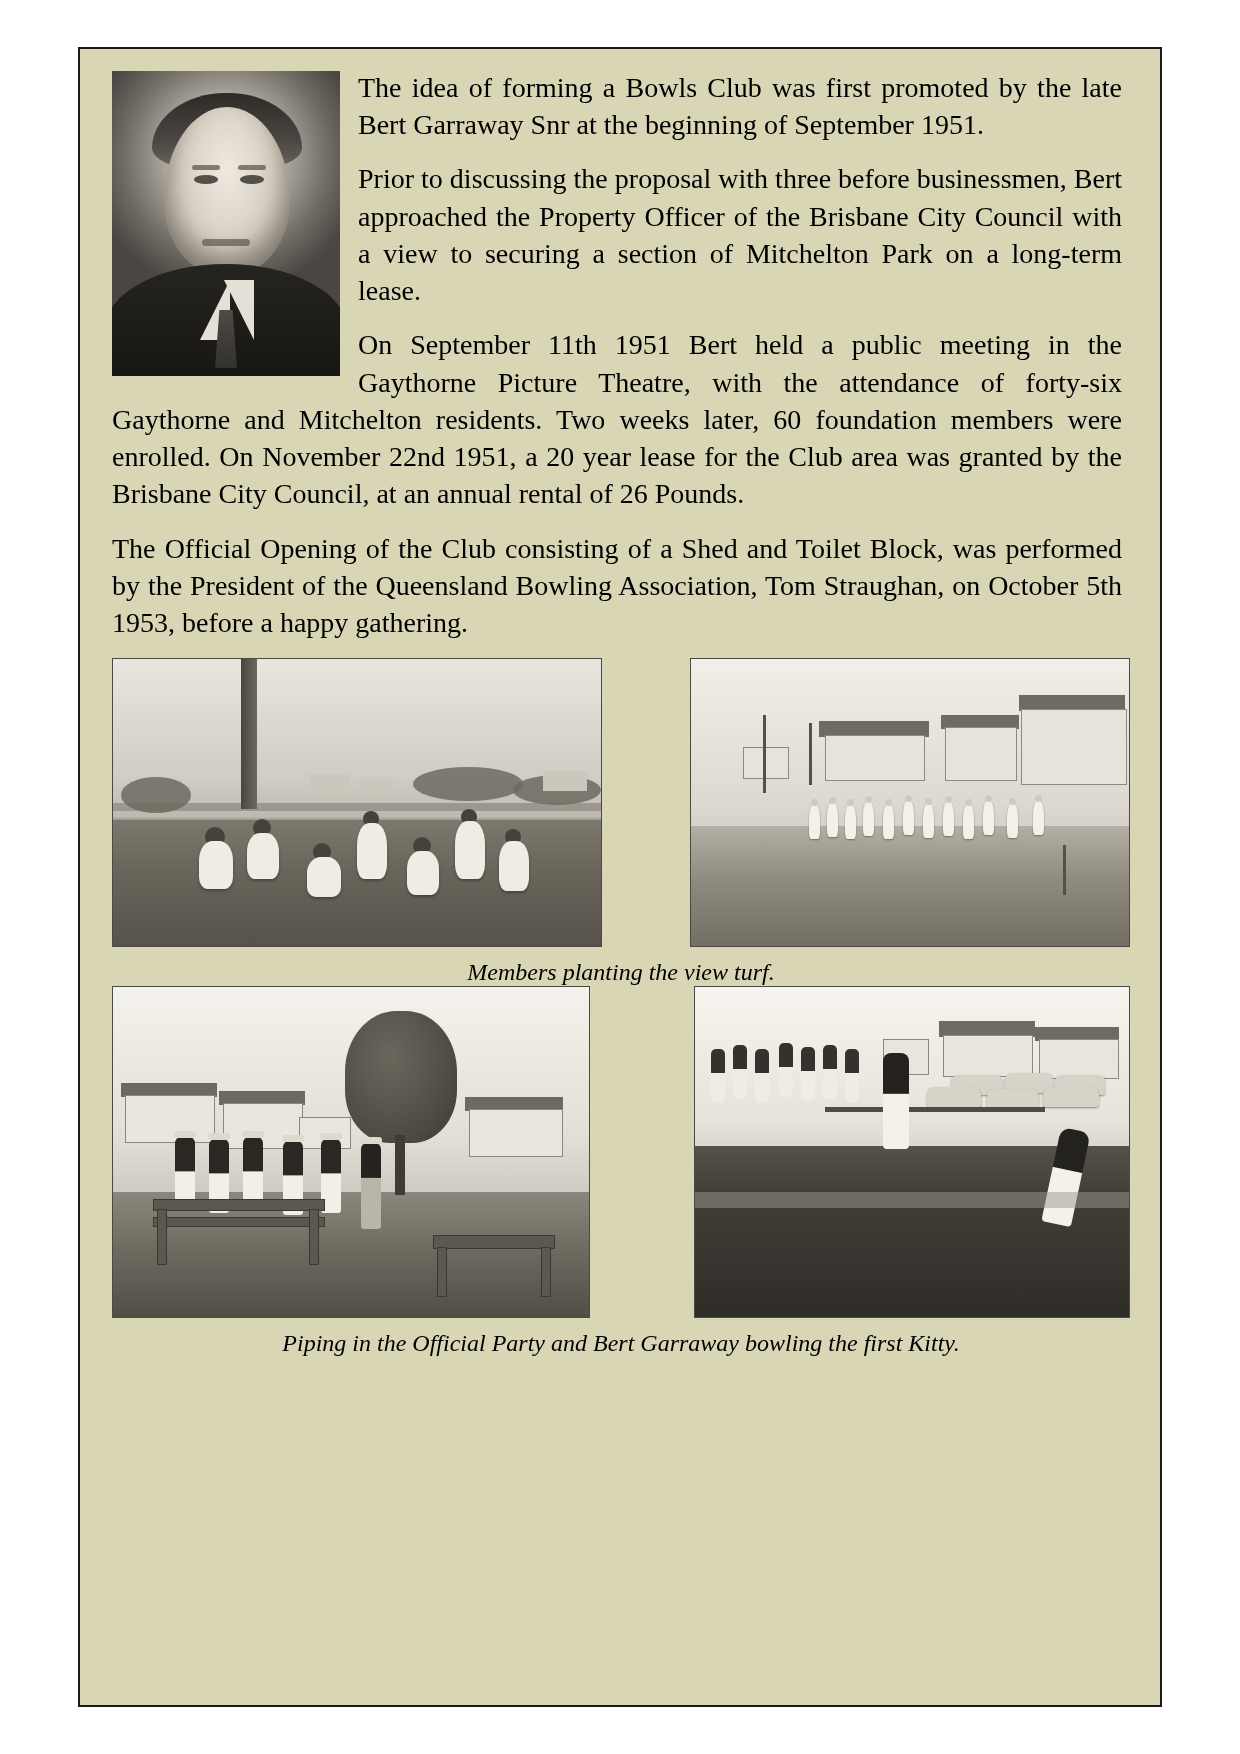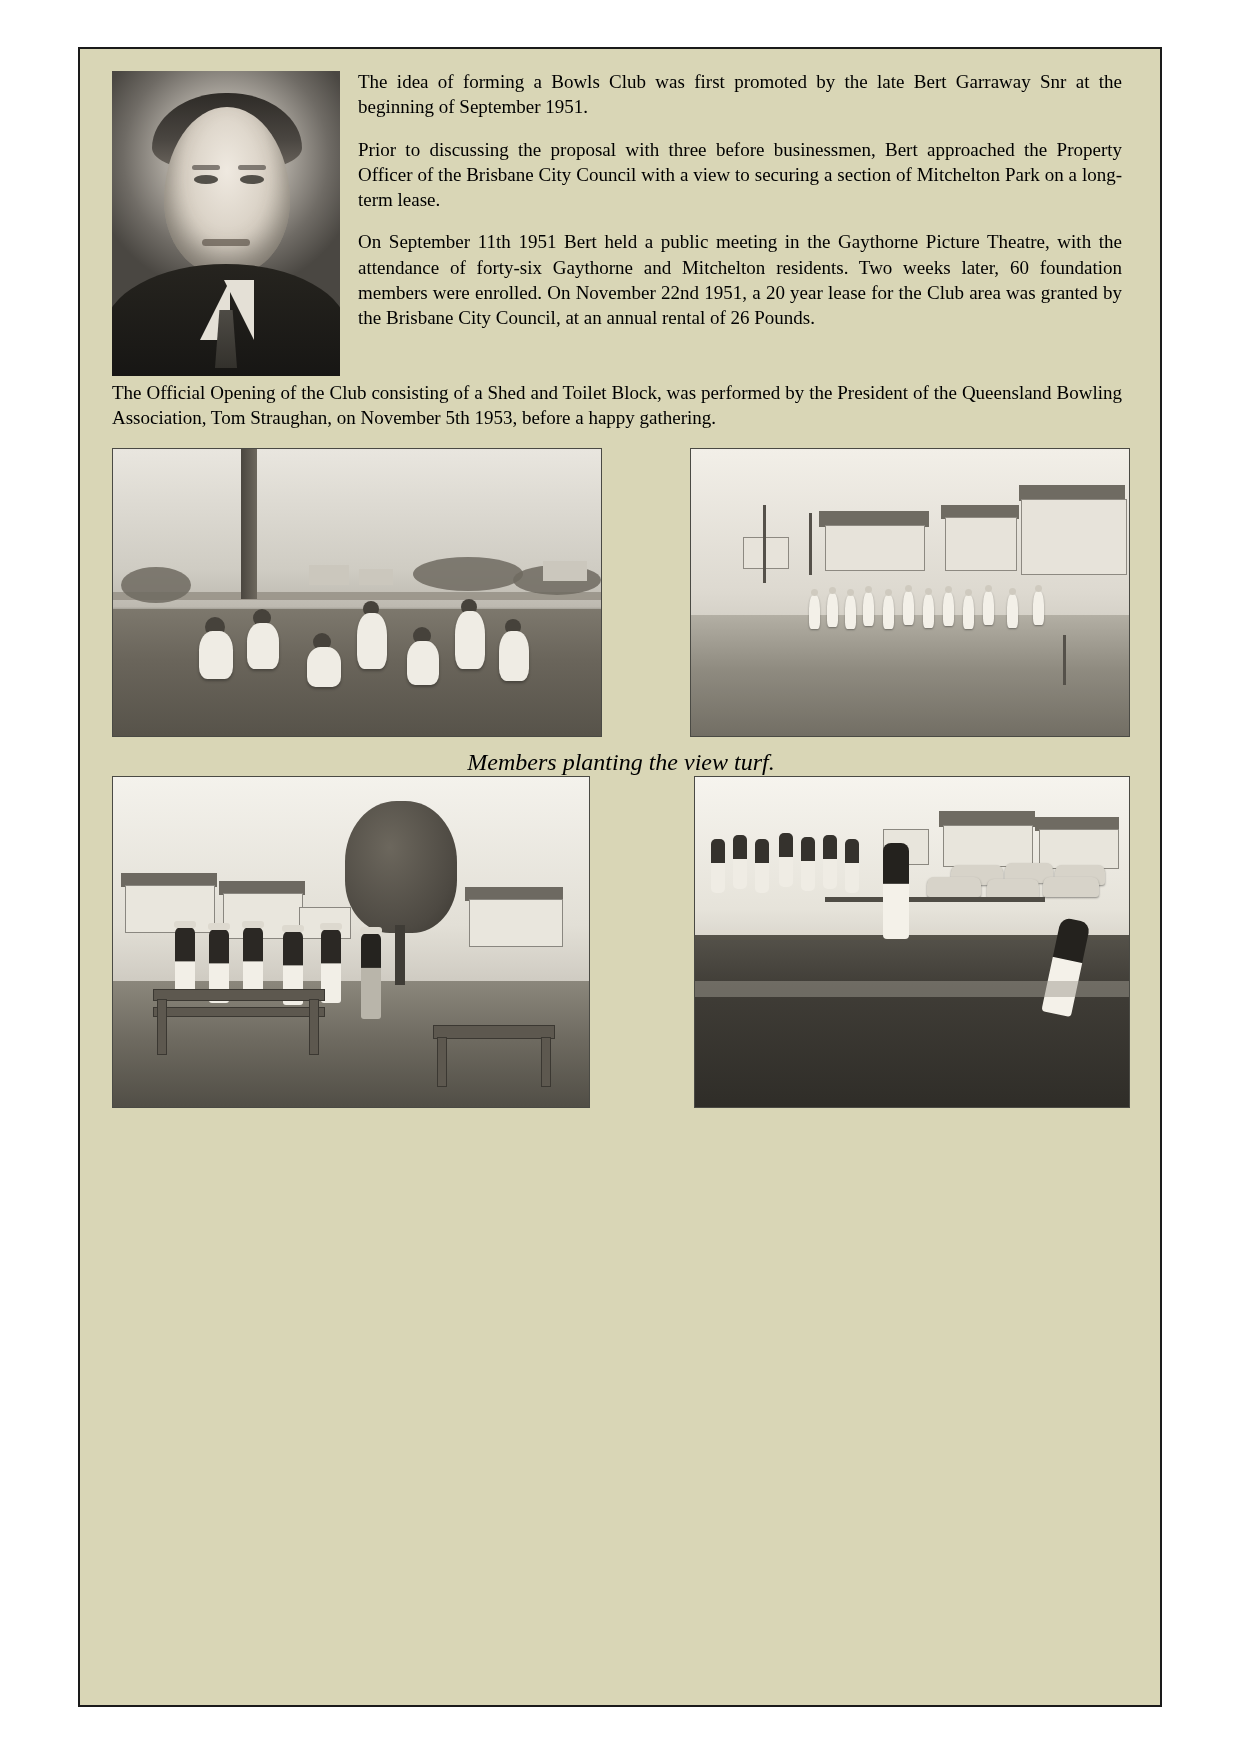--- a/index.html
+++ b/index.html
@@ -29,21 +29,21 @@
     box-sizing: border-box;
   }
   .doc-title {
     text-align: center;
     font-weight: bold;
     font-size: 25px;
     letter-spacing: 0.2px;
     margin: 8px 0 18px 0;
   }
   p.body-text {
-    font-size: 19px;
+    font-size: 28px;
     line-height: 1.33;
     text-align: justify;
     margin: 0 8px 17px 0;
   }
   .portrait-wrap {
     float: left;
     width: 228px;
     margin: 2px 18px 4px 0;
   }
   .portrait {
@@ -241,21 +241,21 @@
           <div class="collarR"></div>
           <div class="tie"></div>
         </div>
       </div>
 
       <p class="body-text">The idea of forming a Bowls Club was first promoted by the late Bert Garraway Snr at the beginning of September 1951.</p>
       <p class="body-text">Prior to discussing the proposal with three before businessmen, Bert approached the Property Officer of the Brisbane City Council with a view to securing a section of Mitchelton Park on a long-term lease.</p>
       <p class="body-text">On September 11th 1951 Bert held a public meeting in the Gaythorne Picture Theatre, with the attendance of forty-six Gaythorne and Mitchelton residents. Two weeks later, 60 foundation members were enrolled. On November 22nd 1951, a 20 year lease for the Club area was granted by the Brisbane City Council, at an annual rental of 26 Pounds.</p>
     </div>
 
-    <p class="body-text">The Official Opening of the Club consisting of a Shed and Toilet Block, was performed by the President of the Queensland Bowling Association, Tom Straughan, on November 5th 1953, before a happy gathering.</p>
+    <p class="body-text">The Official Opening of the Club consisting of a Shed and Toilet Block, was performed by the President of the Queensland Bowling Association, Tom Straughan, on October 5th 1953, before a happy gathering.</p>
 
     <div class="fig-row">
 
       <div class="photo p1">
         <div class="sky"></div>
         <div class="ridge"></div>
         <div class="ground"></div>
         <div class="tree"></div>
         <div class="bush" style="left:8px;  top:118px; width:70px;  height:36px;"></div>
         <div class="bush" style="left:300px; top:108px; width:110px; height:34px;"></div>
@@ -380,15 +380,16 @@
         <div class="crowd" style="left:106px; top:60px;"></div>
         <div class="crowd" style="left:128px; top:58px;"></div>
         <div class="crowd" style="left:150px; top:62px;"></div>
         <div class="bowler" style="left:188px; top:66px;"></div>
         <div class="bowler" style="left:356px; top:142px; width:30px; height:96px; border-radius:10px 10px 4px 4px; transform:rotate(12deg);"></div>
         <div class="rink"></div>
       </div>
 
     </div>
 
+    <p class="caption">Piping in the Official Party and Bert Garraway bowling the first Kitty.</p>
 
   </div>
 </div>
 
 </body></html>

